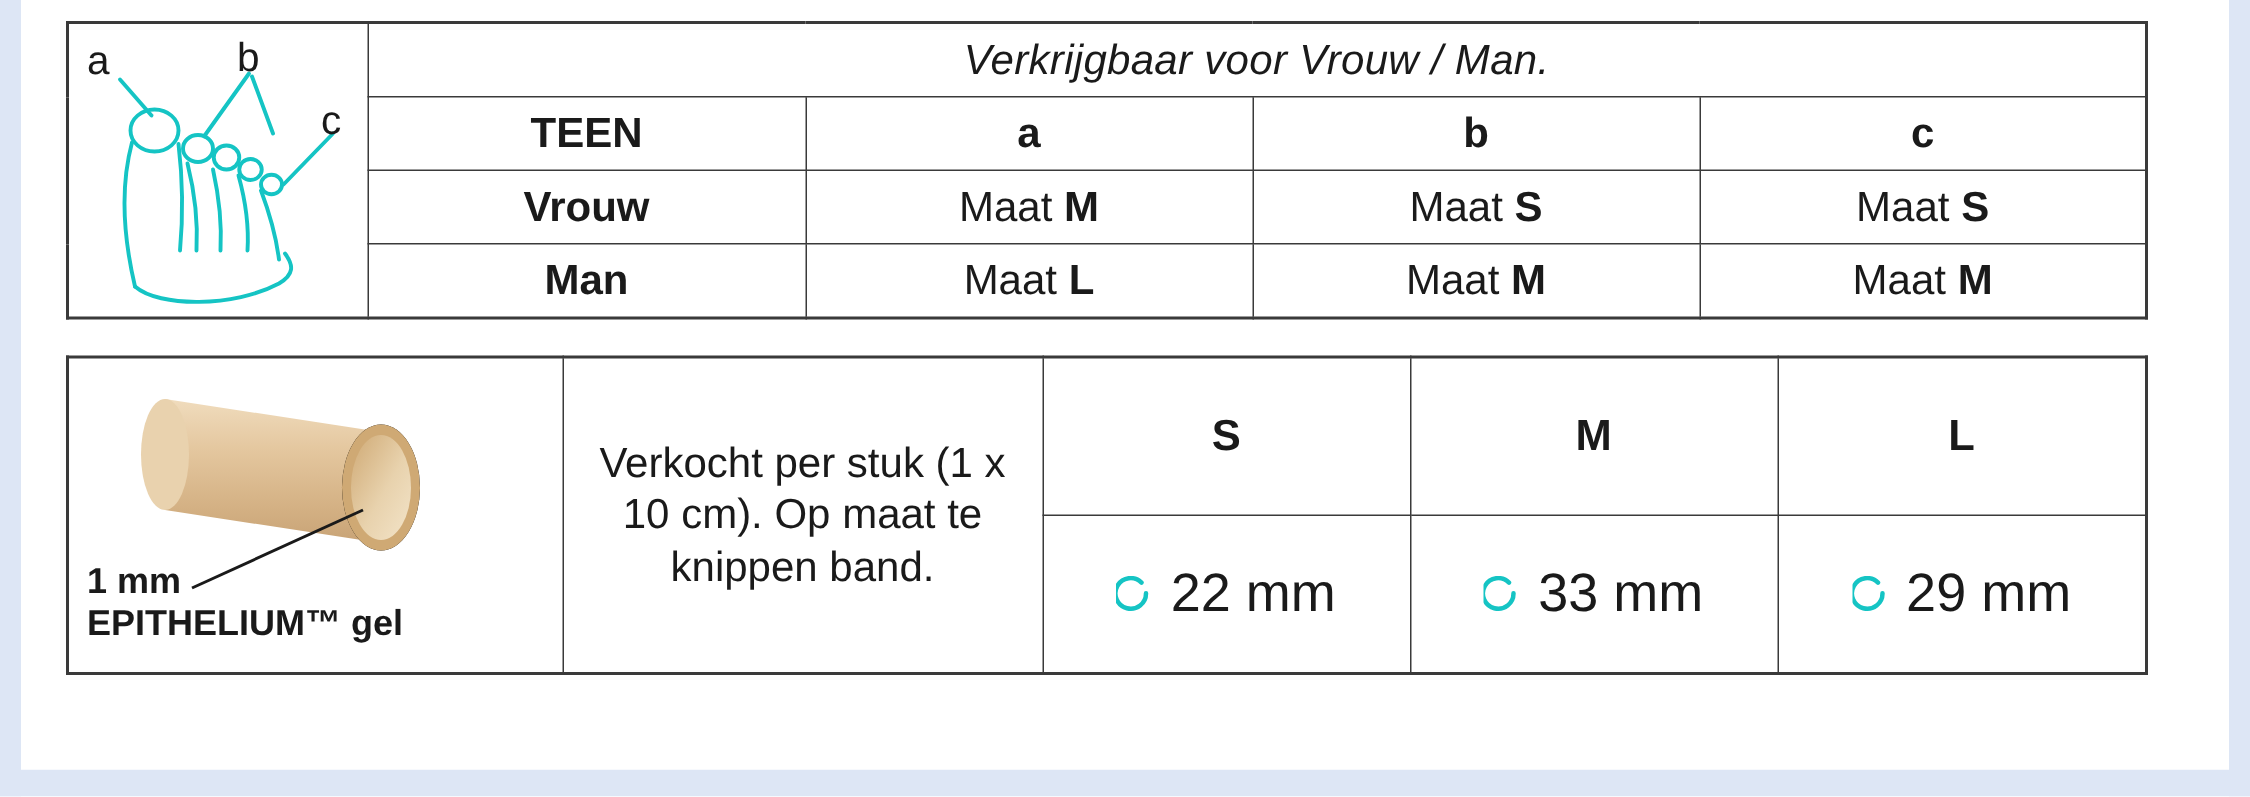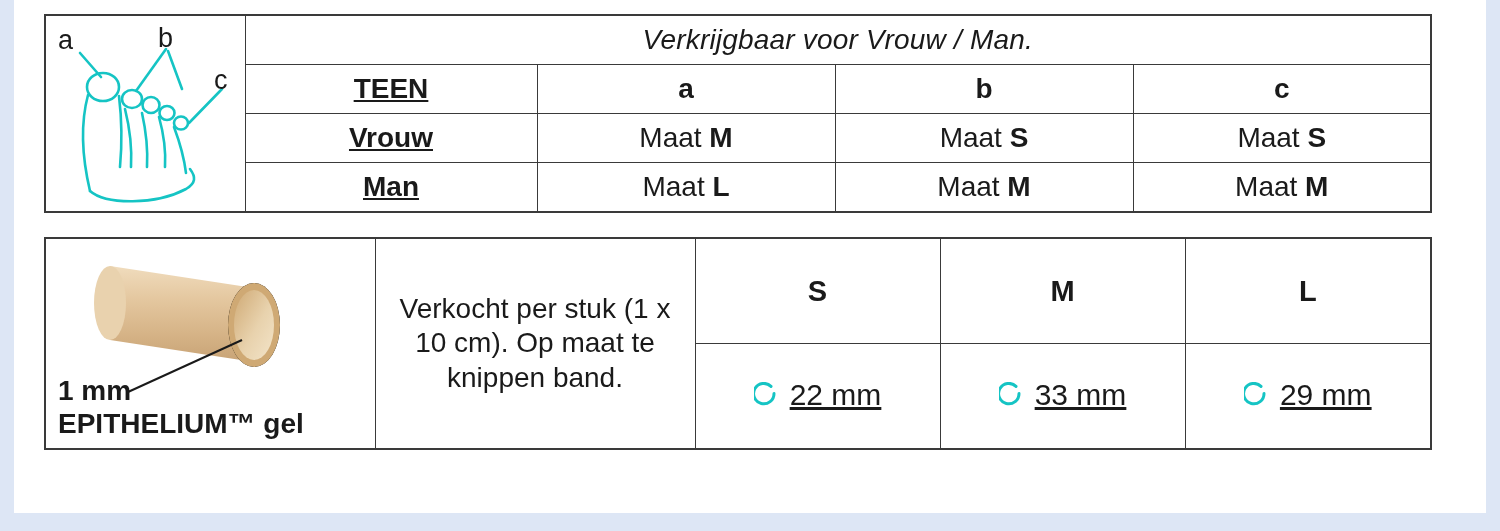--- a/index.html
+++ b/index.html
@@ -71,21 +71,20 @@
   }
   .t1-header {
     font-size: 29px;
     letter-spacing: 0.2px;
     font-style: italic;
   }
   .t1-label {
     color: #0a7fc6;
     font-weight: bold;
     font-size: 29px;
-    text-decoration: underline;
   }
   .t1-letter {
     color: #0a7fc6;
     font-weight: bold;
     font-size: 29px;
   }
   .maat b {
     font-weight: bold;
   }
 
@@ -121,38 +120,38 @@
   .table2 td {
     border: 1.5px solid #3a3a3a;
     padding: 0;
     text-align: center;
     vertical-align: middle;
     color: #1a1a1a;
   }
   .cell-tube { width: 330px; padding: 0 !important; }
   .cell-desc { width: 320px; font-size: 28px; line-height: 1.22; padding: 20px 12px !important; }
   .size-hdr { font-size: 29px; font-weight: bold; height: 104px; }
-  .size-val { font-size: 30px; height: 104px; text-decoration: underline; }
+  .size-val { font-size: 36px; height: 104px; }
   .ring {
     display: inline-block;
     vertical-align: -3px;
     margin-right: 10px;
   }
 
   .tube-wrap {
     position: relative;
     width: 330px;
     height: 208px;
   }
   .tube-wrap svg { position: absolute; left: 0; top: 0; }
   .tube-cap {
     position: absolute;
     left: 12px;
     top: 134px;
-    font-size: 28px;
+    font-size: 24px;
     font-weight: bold;
     color: #1a1a1a;
     line-height: 1.2;
     text-align: left;
   }
 </style>
 </head>
 <body>
 
 <div class="page">

